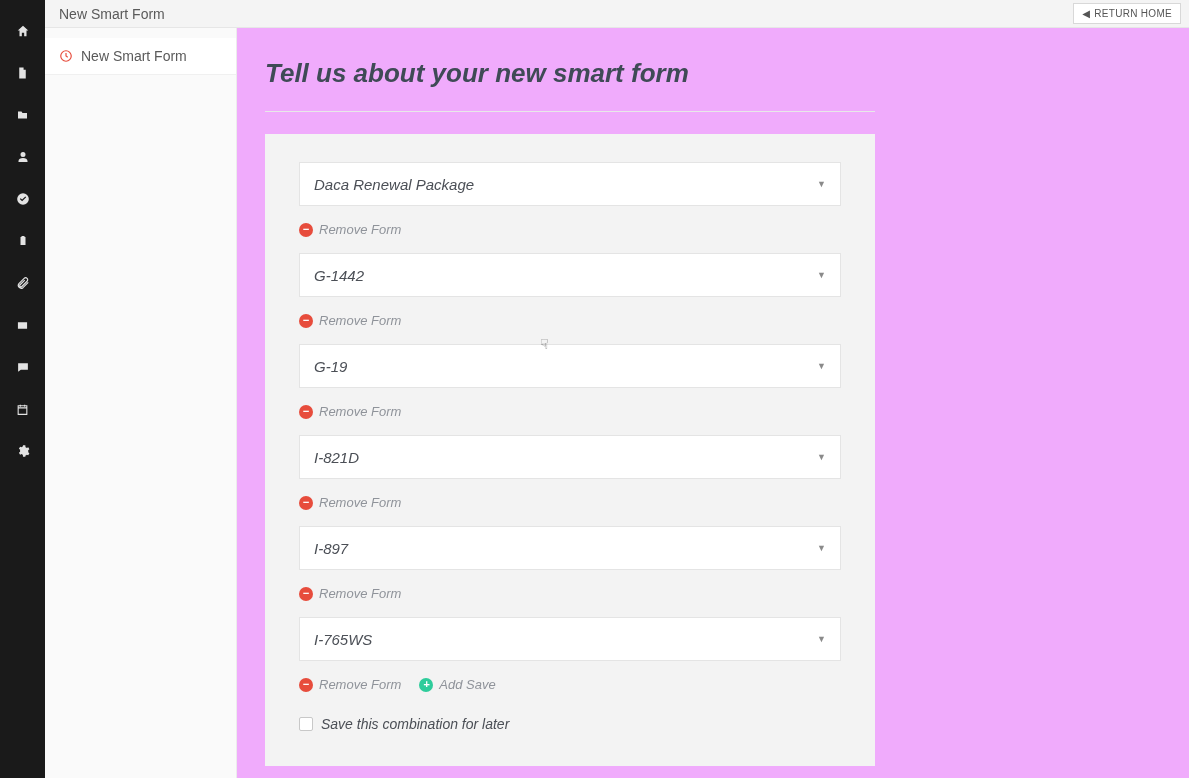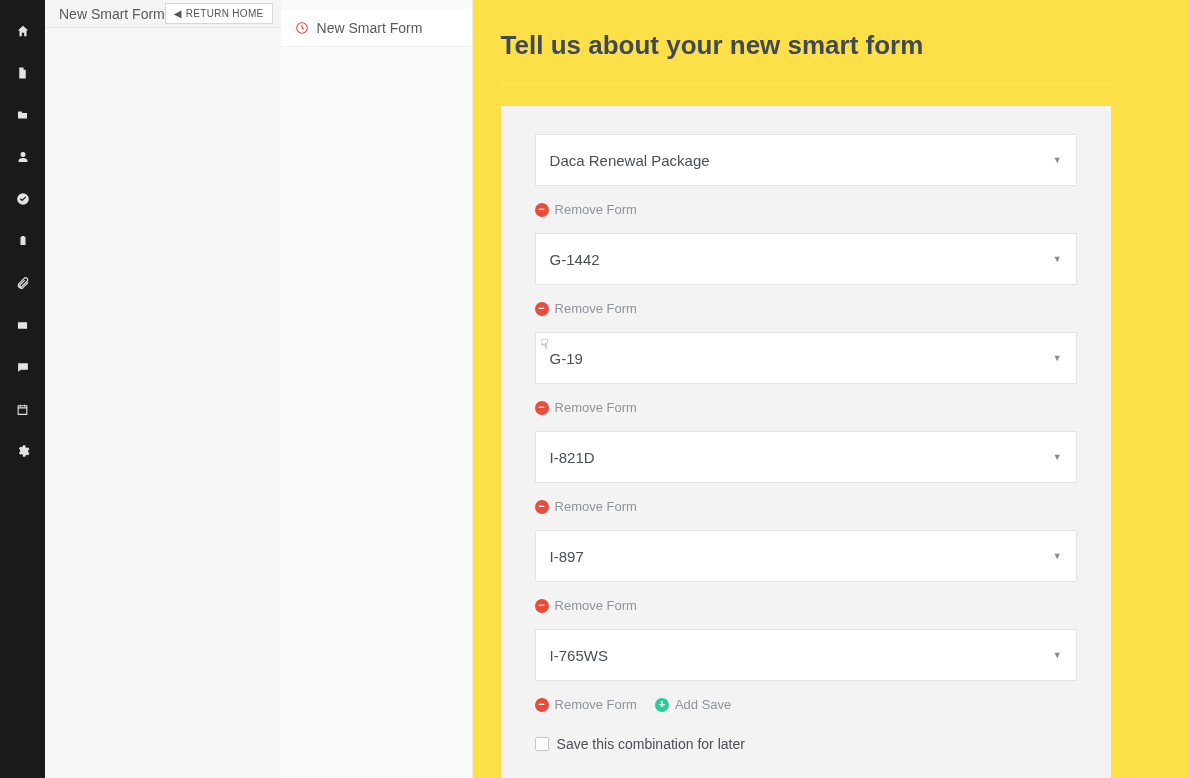--- a/index.html
+++ b/index.html
@@ -31,21 +31,21 @@
     color: #e3e3e3;
     font-size: 14px;
     cursor: pointer;
   }
   .navrail .icon svg { fill: #e3e3e3; }
 
   
   .app {
     flex: 1;
     display: flex;
-    flex-direction: row;
+    flex-direction: column;
     min-width: 0;
   }
   .topbar {
     height: 28px;
     background: #f4f4f4;
     border-bottom: 1px solid #e6e6e6;
     display: flex;
     align-items: center;
     justify-content: space-between;
     padding: 0 8px 0 14px;
@@ -94,23 +94,24 @@
     gap: 8px;
     cursor: pointer;
   }
   .side-item .side-icon {
     color: #e74c3c;
     display: inline-flex;
   }
 
   .main {
     flex: 1;
-    background: #fde047;
+    background: #f0abfc;
     padding: 0;
     overflow-y: auto;
+    font-style: italic;
   }
   .main-inner {
     max-width: 610px;
     margin-left: 28px;
     padding-top: 30px;
     padding-bottom: 40px;
   }
   h1 {
     font-size: 26px;
     font-weight: 600;
@@ -128,21 +129,21 @@
   }
   .panel-label {
     font-size: 14px;
     color: #4b4f56;
     margin-bottom: 18px;
   }
 
   .form-row { margin-bottom: 6px; }
   .select {
     width: 100%;
-    height: 52px;
+    height: 44px;
     background: #fff;
     border: 1px solid #e4e4e4;
     display: flex;
     align-items: center;
     justify-content: space-between;
     padding: 0 14px;
     font-size: 15px;
     color: #4b4f56;
     cursor: pointer;
   }

